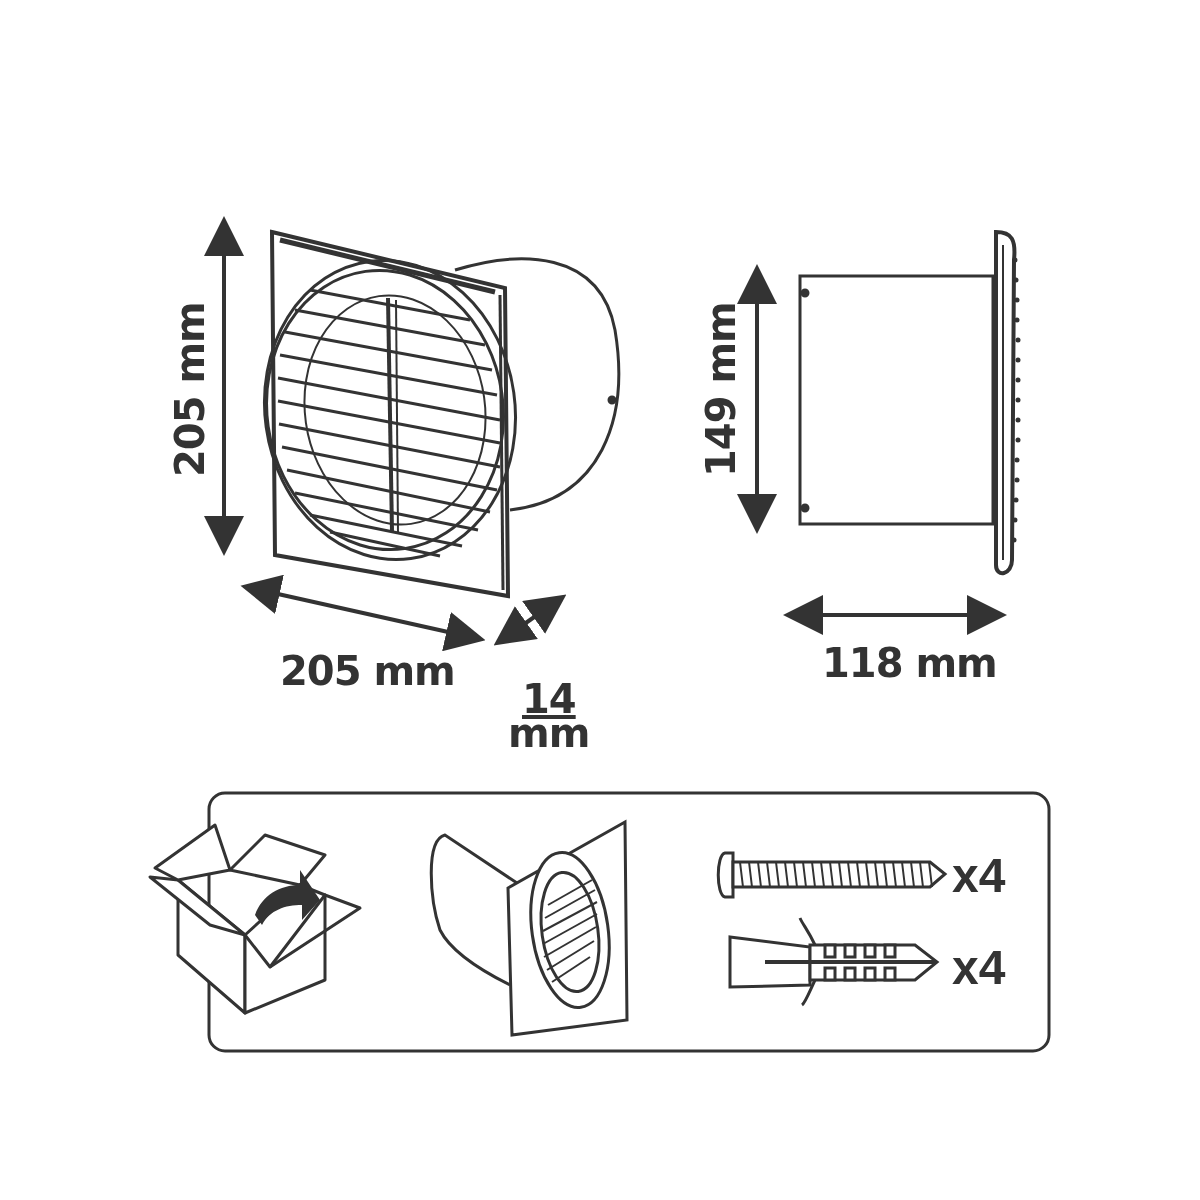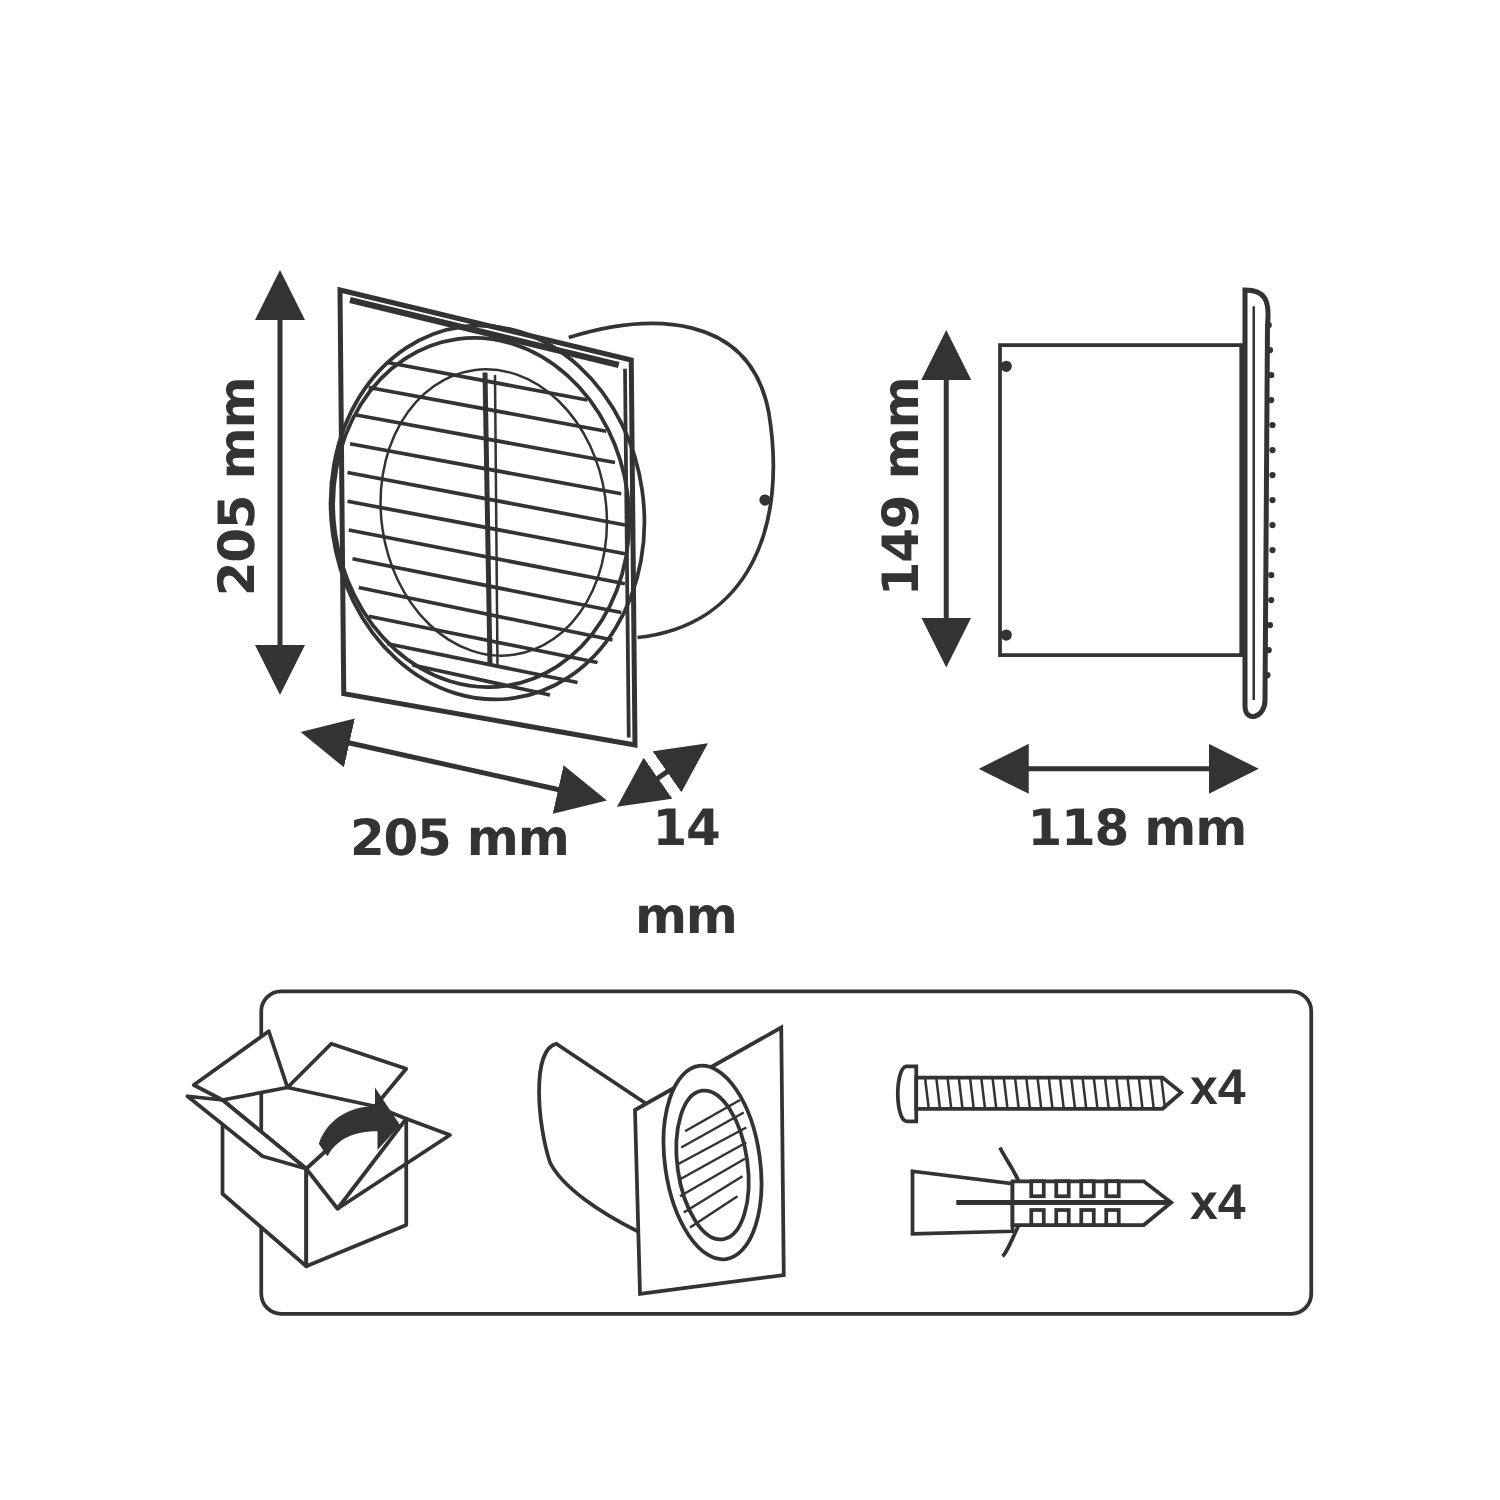--- a/index.html
+++ b/index.html
@@ -2,21 +2,21 @@
 <html><head>
 <meta charset="utf-8">
 <style>
   html, body { margin: 0; padding: 0; background: #ffffff; }
   body { width: 1200px; height: 1200px; position: relative; overflow: hidden;
          font-family: "DejaVu Sans", sans-serif; color: #333333; }
   svg { position: absolute; left: 0; top: 0; }
   .lbl { position: absolute; font-weight: bold; font-size: 40px; color: #333333;
          font-family: "DejaVu Sans", sans-serif; letter-spacing: -1px; white-space: nowrap; }
   .vert { transform-origin: center center; transform: rotate(-90deg); }
-  .qty { position: absolute; font-weight: bold; font-size: 40px; color: #333333;
+  .qty { position: absolute; font-weight: bold; font-size: 48px; color: #333333;
          font-family: "Liberation Sans", sans-serif; }
 </style>
 </head>
 <body>
 
 <svg width="1200" height="1200" viewBox="0 0 1200 1200">
   <defs>
     <marker id="ah" markerWidth="10" markerHeight="10" refX="5" refY="5" orient="auto-start-reverse" markerUnits="strokeWidth">
       <path d="M0,0 L10,5 L0,10 Z" fill="#333"></path>
     </marker>
@@ -138,19 +138,19 @@
         <rect x="885" y="968" width="10" height="12"></rect>
       </g>
     <line x1="765" y1="962" x2="935" y2="962" stroke-width="4"></line>
     <path d="M815,945 C808,930 803,925 800,918" fill="none"></path>
     <path d="M815,980 C808,995 805,1003 802,1005" fill="none"></path>
   </g>
 </svg>
 
 <div class="lbl vert" style="left:110px; top:374px; width:160px; text-align:center;">205 mm</div>
 <div class="lbl" style="left:280px; top:648px;">205 mm</div>
-<div class="lbl" style="left:522px; top:640px;">14</div>
+<div class="lbl" style="left:522px; top:676px;text-decoration:underline;">14</div>
 <div class="lbl" style="left:508px; top:710px;">mm</div>
 <div class="lbl vert" style="left:641px; top:374px; width:160px; text-align:center;">149 mm</div>
 <div class="lbl" style="left:822px; top:640px;">118 mm</div>
 
 <div class="qty" style="left:952px; top:848px;">x4</div>
 <div class="qty" style="left:952px; top:940px;">x4</div>
 
 </body></html>

